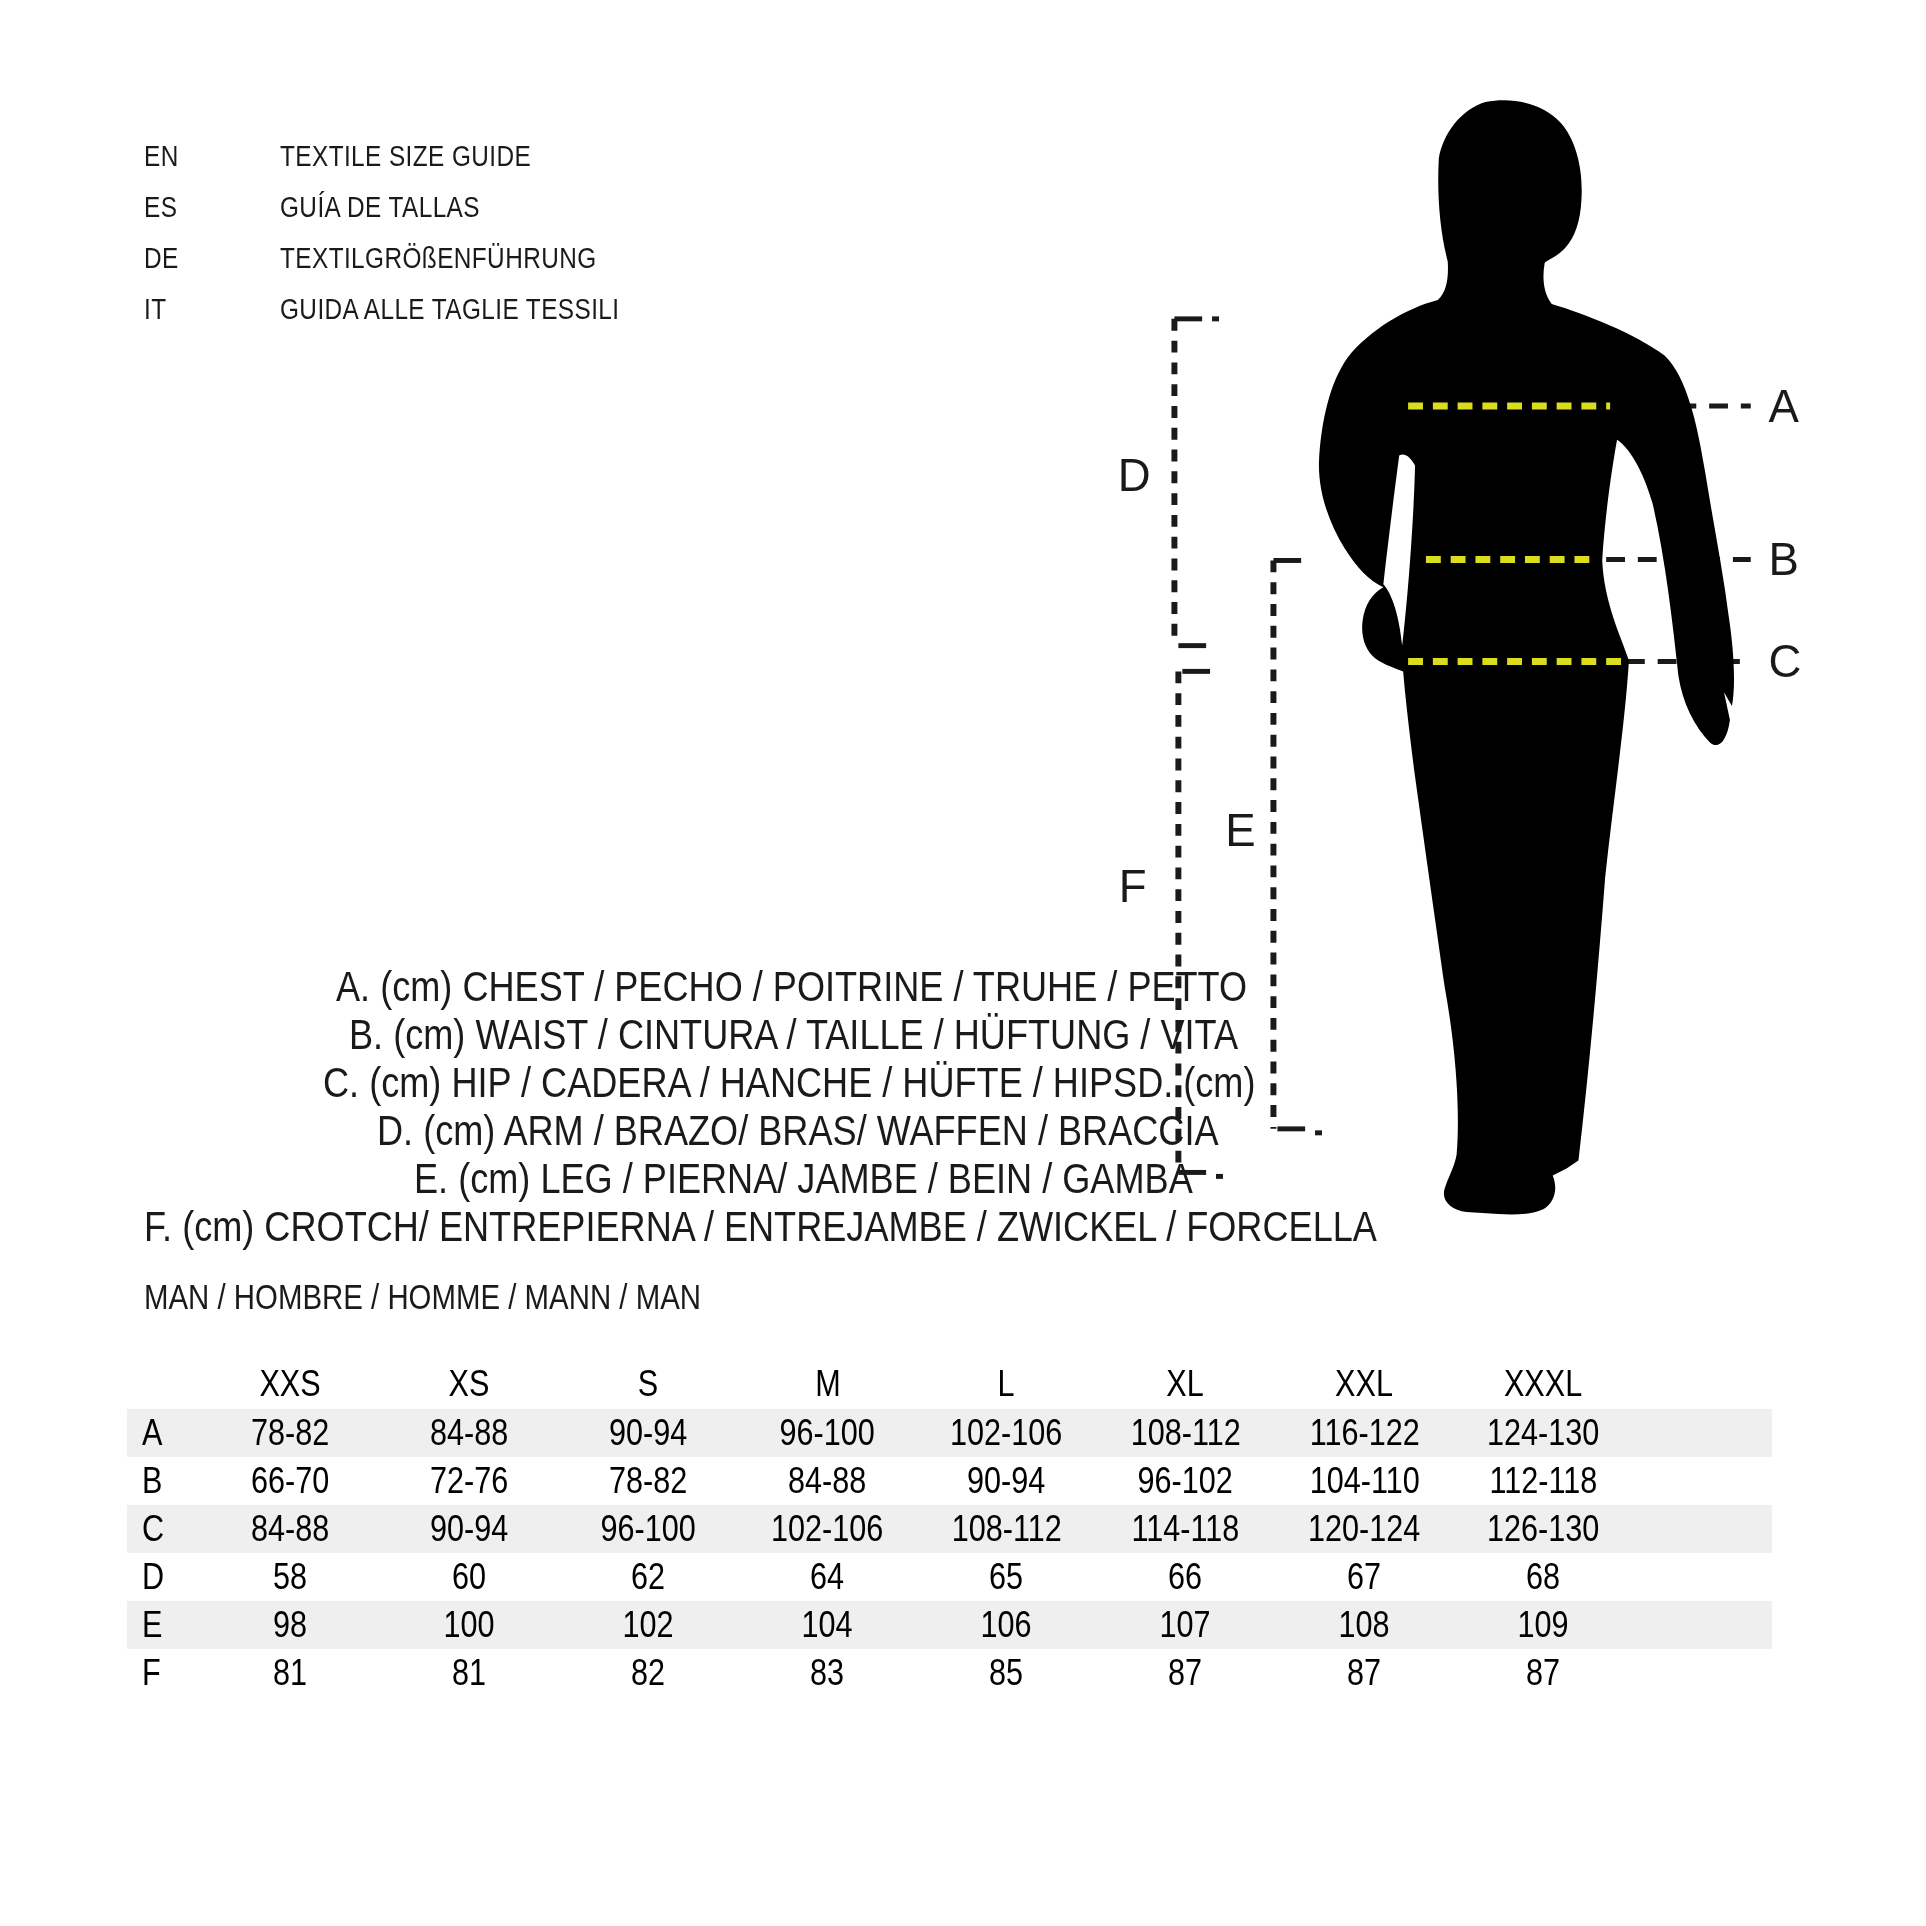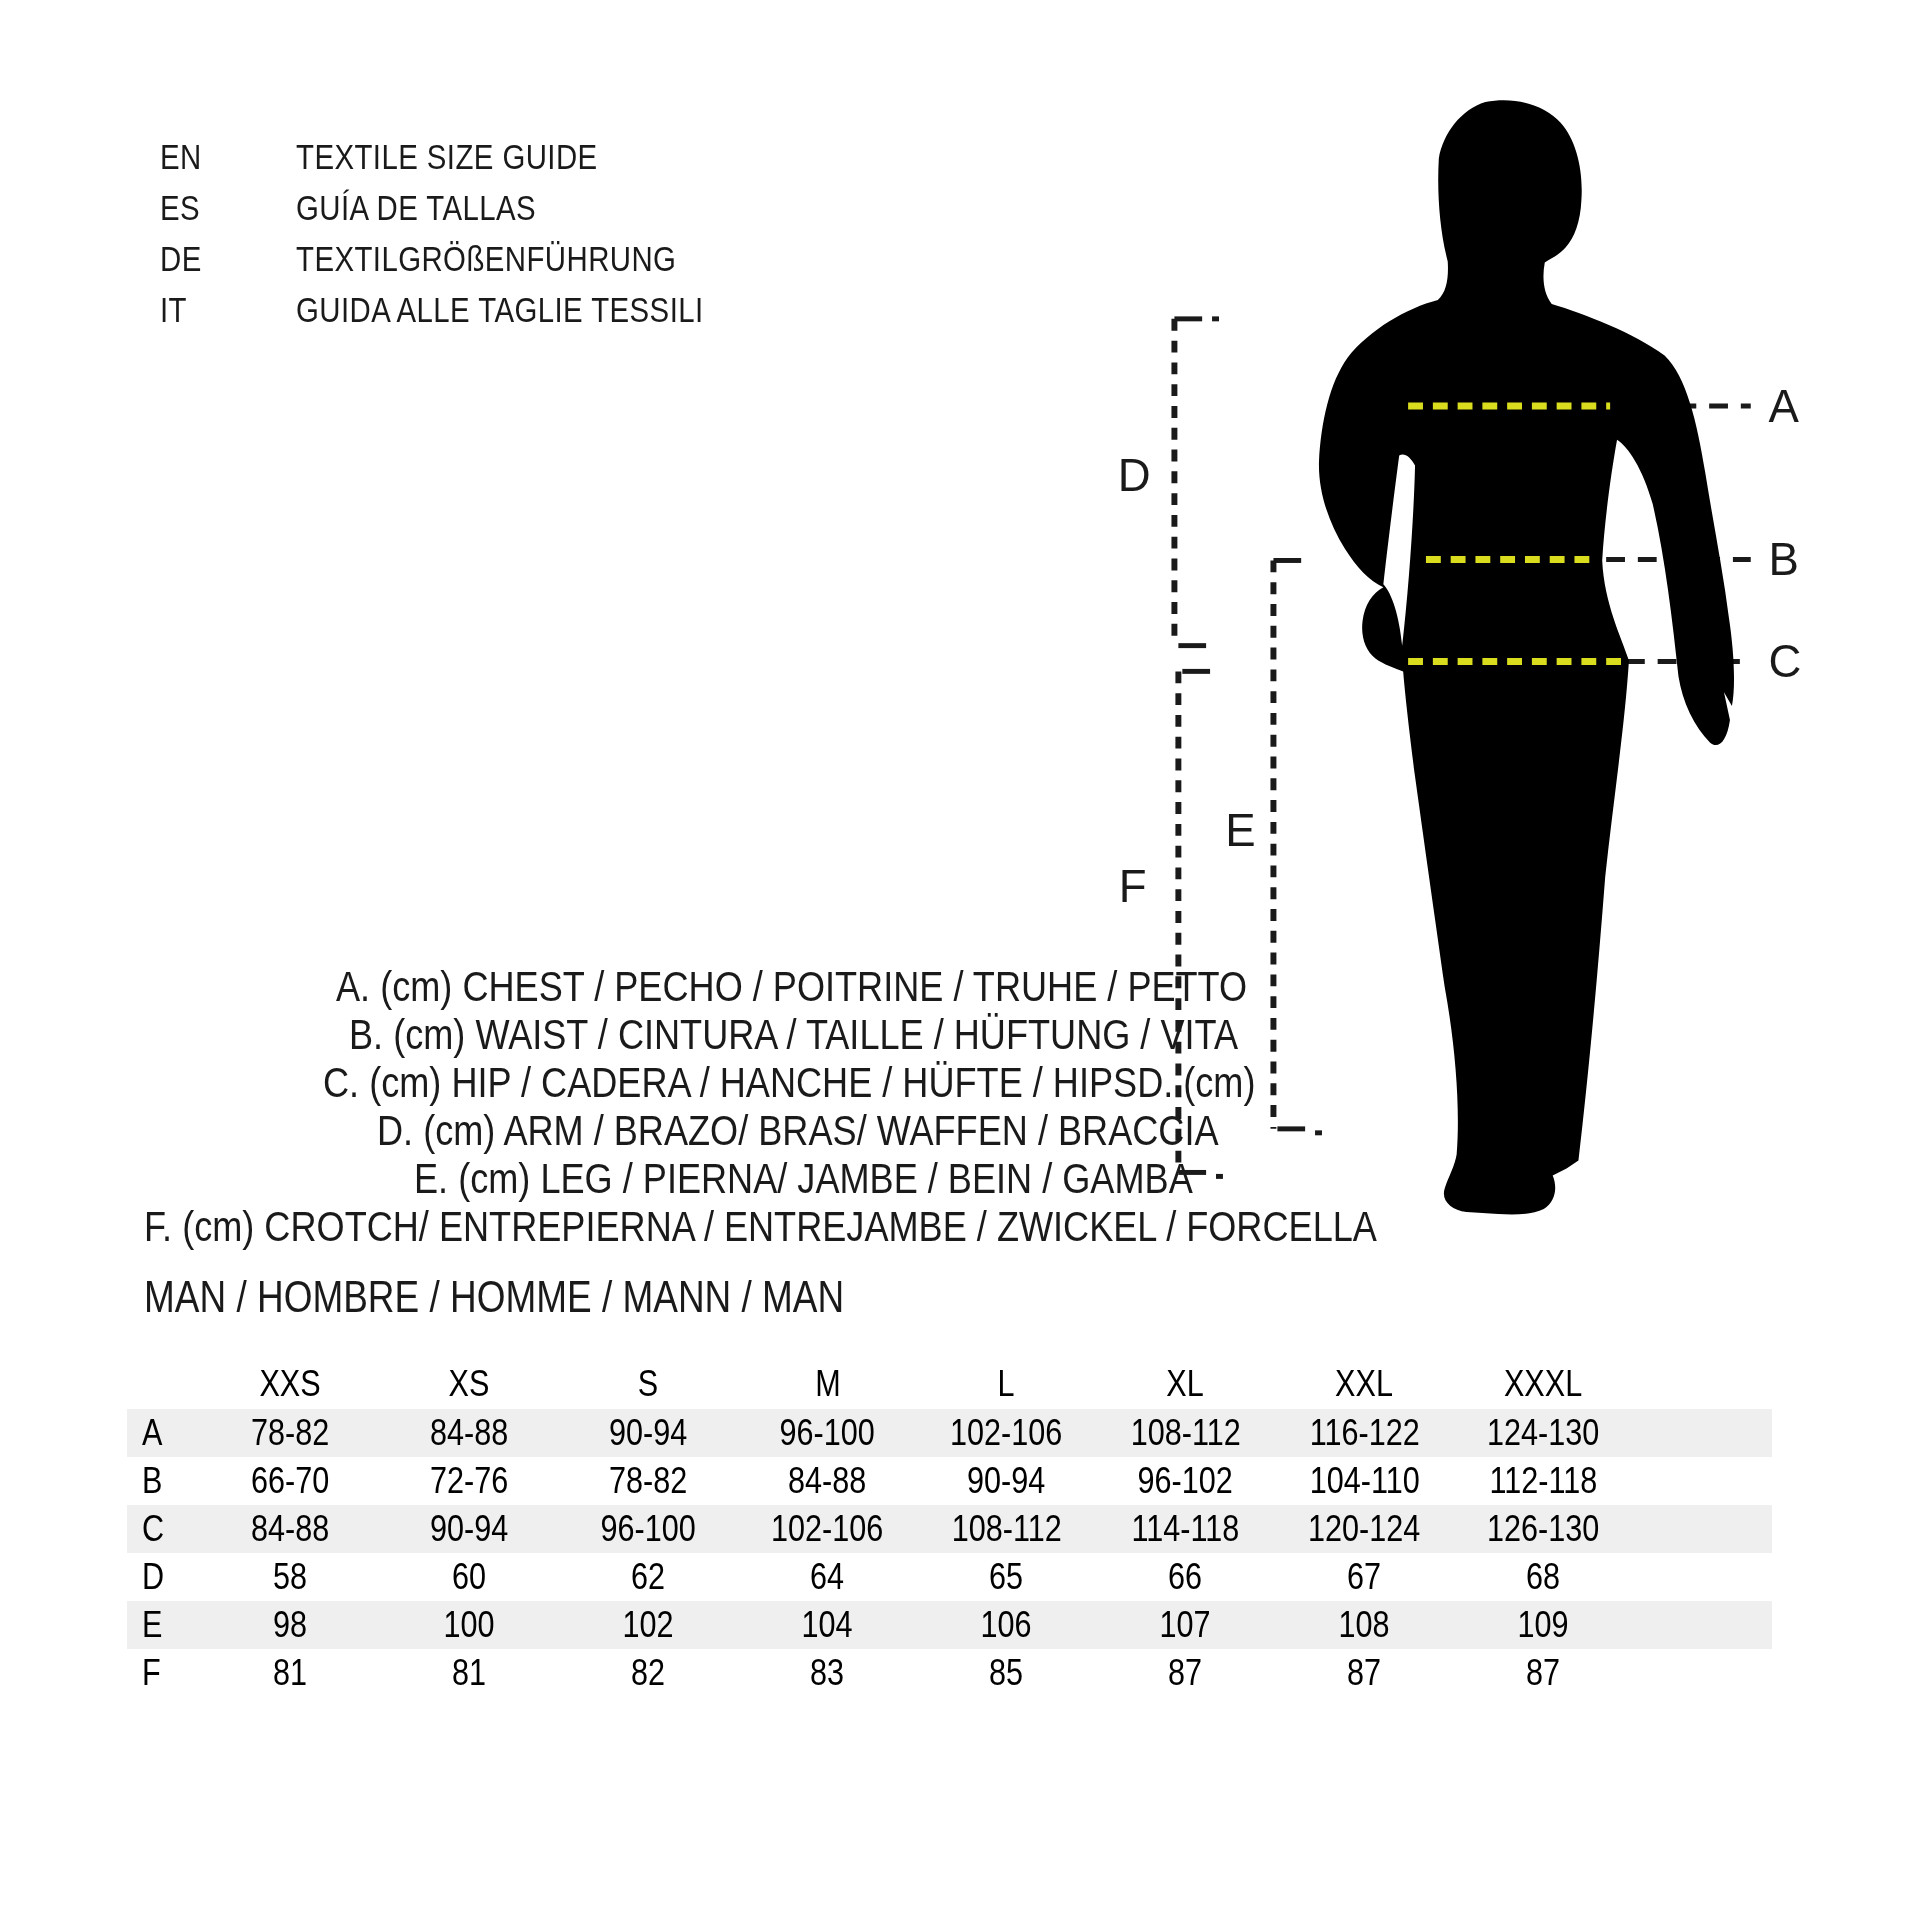--- a/index.html
+++ b/index.html
@@ -4,27 +4,27 @@
 <style>
   html,body{margin:0;padding:0;background:#ffffff;}
   #canvas{
     position:relative;width:1927px;height:1927px;background:#ffffff;overflow:hidden;
     font-family:"Liberation Sans","DejaVu Sans",sans-serif;color:#1a1a1a;
   }
   
   .cx{display:inline-block;transform:scaleX(.84);transform-origin:0 50%;white-space:nowrap;}
   
   .titles{position:absolute;left:144px;top:131px;}
-  .trow{height:51px;line-height:51px;font-size:35px;letter-spacing:0.5px;margin-left:16px;}
+  .trow{height:51px;line-height:51px;font-size:29px;letter-spacing:0.5px;}
   .trow .lang{width:136px;}
   
   .measures{position:absolute;left:144px;top:962px;}
   .mrow{height:48px;line-height:48px;font-size:43px;text-align:center;}
   
-  .gender{position:absolute;left:144px;top:1273px;height:48px;line-height:48px;font-size:44px;}
+  .gender{position:absolute;left:144px;top:1273px;height:48px;line-height:48px;font-size:35px;}
   
   #figure{position:absolute;left:0;top:0;}
   .figlabel{font-family:"Liberation Sans","DejaVu Sans",sans-serif;font-size:46px;fill:#1a1a1a;}
   
   .table{position:absolute;left:127px;top:1359px;width:1645px;}
   .thead{height:46px;line-height:46px;background:#c5c6c7;color:#4d4e50;
          font-size:35px;padding-left:32px;box-sizing:border-box;}
   .grow{display:grid;grid-template-columns:74px repeat(8,179px) 1fr;height:48px;align-items:center;
         font-size:36px;color:#000000;}
   .grow.sizes{height:50px;}

